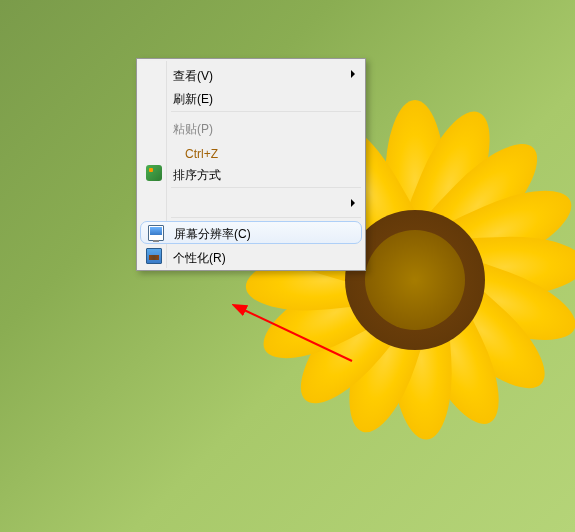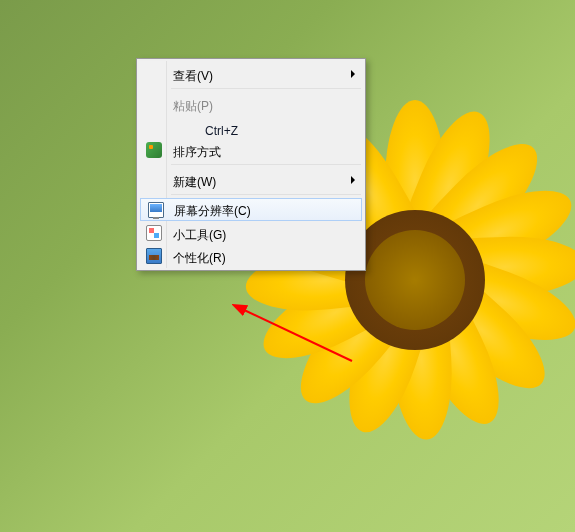--- a/index.html
+++ b/index.html
@@ -84,31 +84,31 @@
       font-size: 12px;
       color: #000;
       cursor: default;
     }
     .menu-item.disabled {
       color: #888;
     }
     .menu-item.highlighted {
       background: linear-gradient(to bottom, #f5f9fd 0%, #e8f0fb 100%);
       border: 1px solid #aecff7;
-      border-radius: 0;
+      border-radius: 7px;
       margin: 0 1px;
       padding-left: 33px;
       height: 23px;
     }
     .menu-item .label {
       flex: 1;
     }
     .menu-item .shortcut {
-      color: #0f172a;
-      margin-left: 32px;
+      color: #a16207;
+      margin-left: 12px;
     }
     .menu-item .arrow {
       position: absolute;
       right: 8px;
       top: 50%;
       transform: translateY(-50%);
       width: 0;
       height: 0;
       border-top: 4px solid transparent;
       border-bottom: 4px solid transparent;
@@ -231,44 +231,42 @@
   <div class="flower-center"></div>
 </div>
 
 <div class="context-menu">
   <div class="icon-gutter"></div>
   <div class="menu-inner">
     <div class="menu-item">
       <span class="label">查看(V)</span>
       <span class="arrow"></span>
     </div>
+    <div class="menu-item">
+      <span class="label">刷新(E)</span>
+    </div>
     <div class="separator"></div>
     <div class="menu-item disabled">
       <span class="label">粘贴(P)</span>
     </div>
     <div class="menu-item">
       <span class="shortcut">Ctrl+Z</span>
     </div>
     <div class="menu-item">
       <span class="icon icon-360accel"></span>
       <span class="label">排序方式</span>
     </div>
     <div class="separator"></div>
     <div class="menu-item">
-      <span class="label">新建(W)</span>
       <span class="arrow"></span>
     </div>
     <div class="separator"></div>
     <div class="menu-item highlighted">
       <span class="icon icon-monitor"></span>
       <span class="label">屏幕分辨率(C)</span>
-    </div>
-    <div class="menu-item">
-      <span class="icon icon-gadget"></span>
-      <span class="label">小工具(G)</span>
     </div>
     <div class="menu-item">
       <span class="icon icon-personalize"></span>
       <span class="label">个性化(R)</span>
     </div>
   </div>
 </div>
 
 <svg class="annotation-arrow" width="130" height="70">
   <defs>

